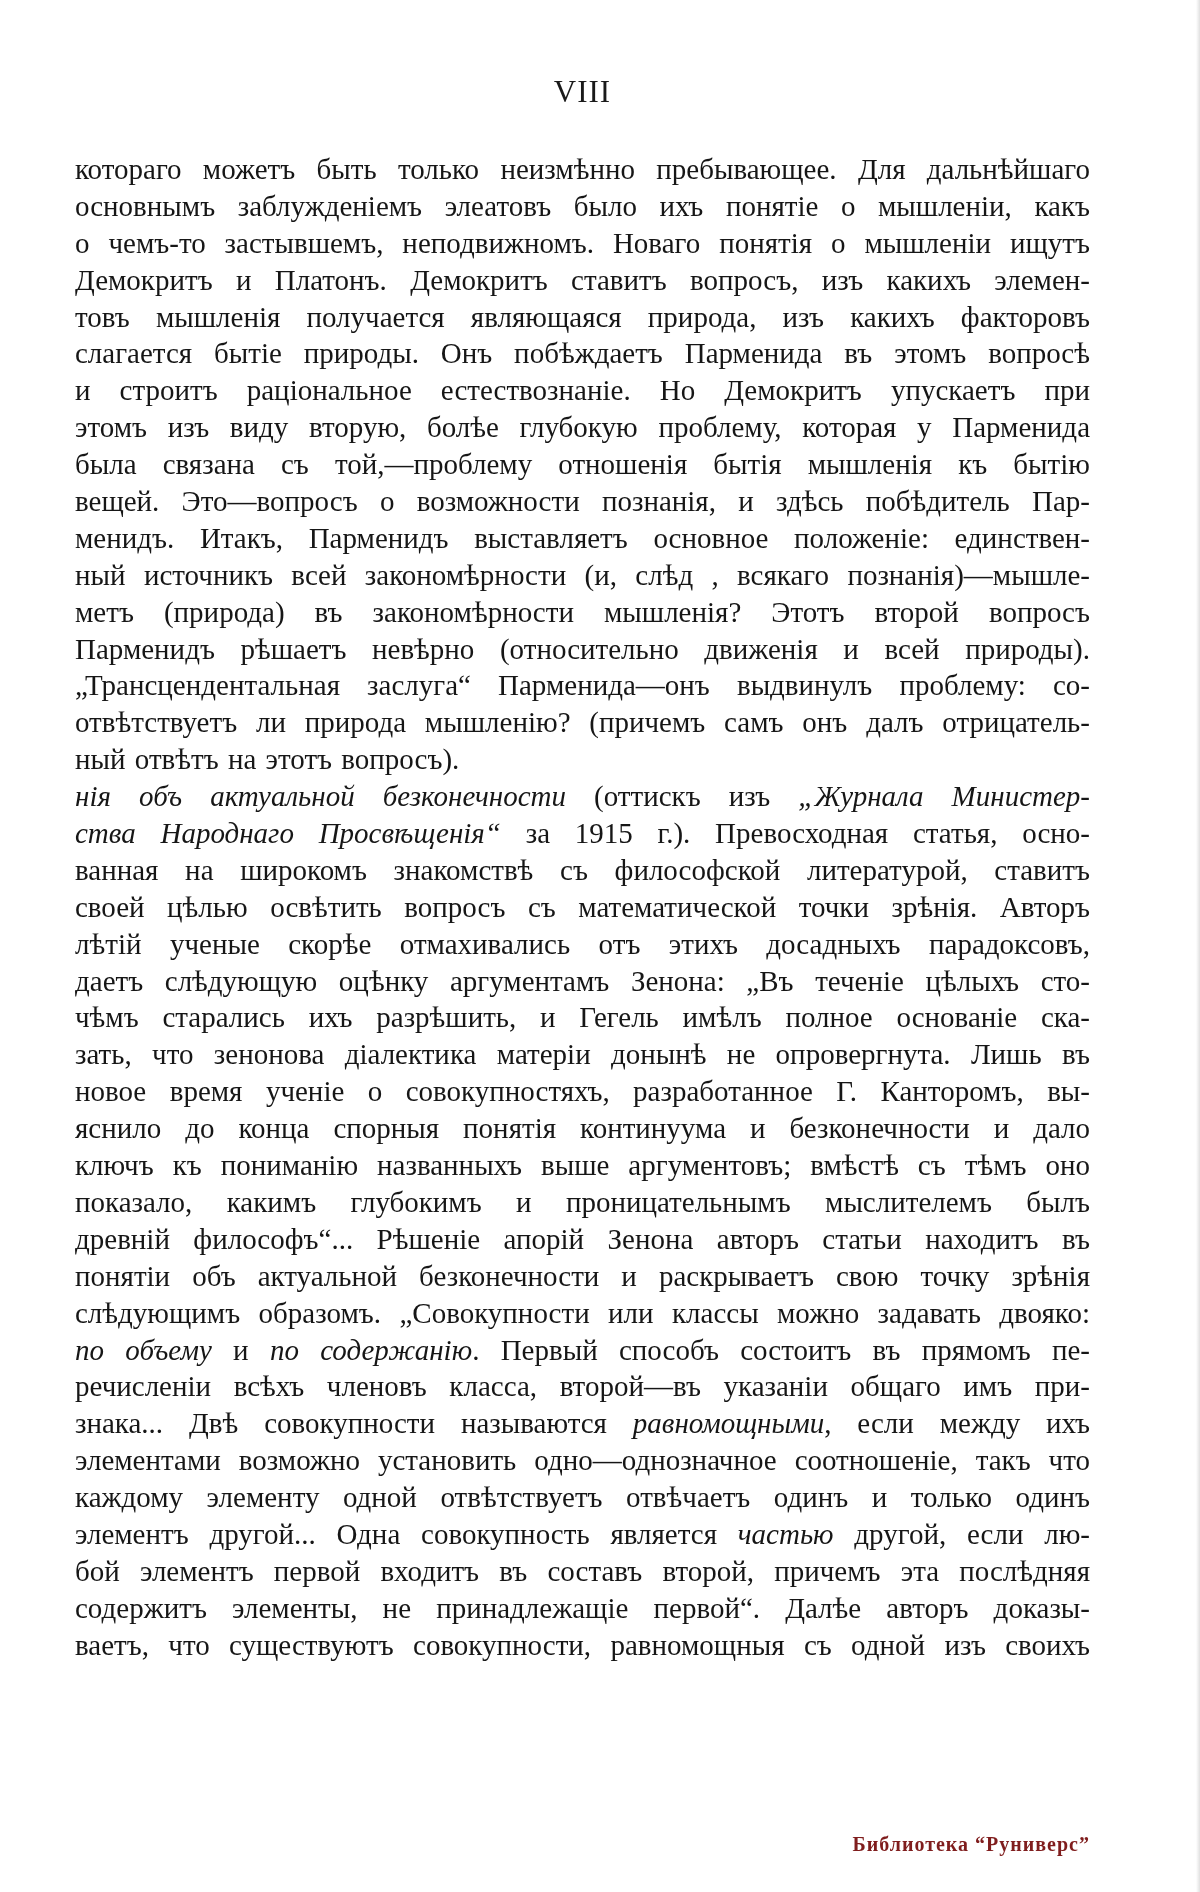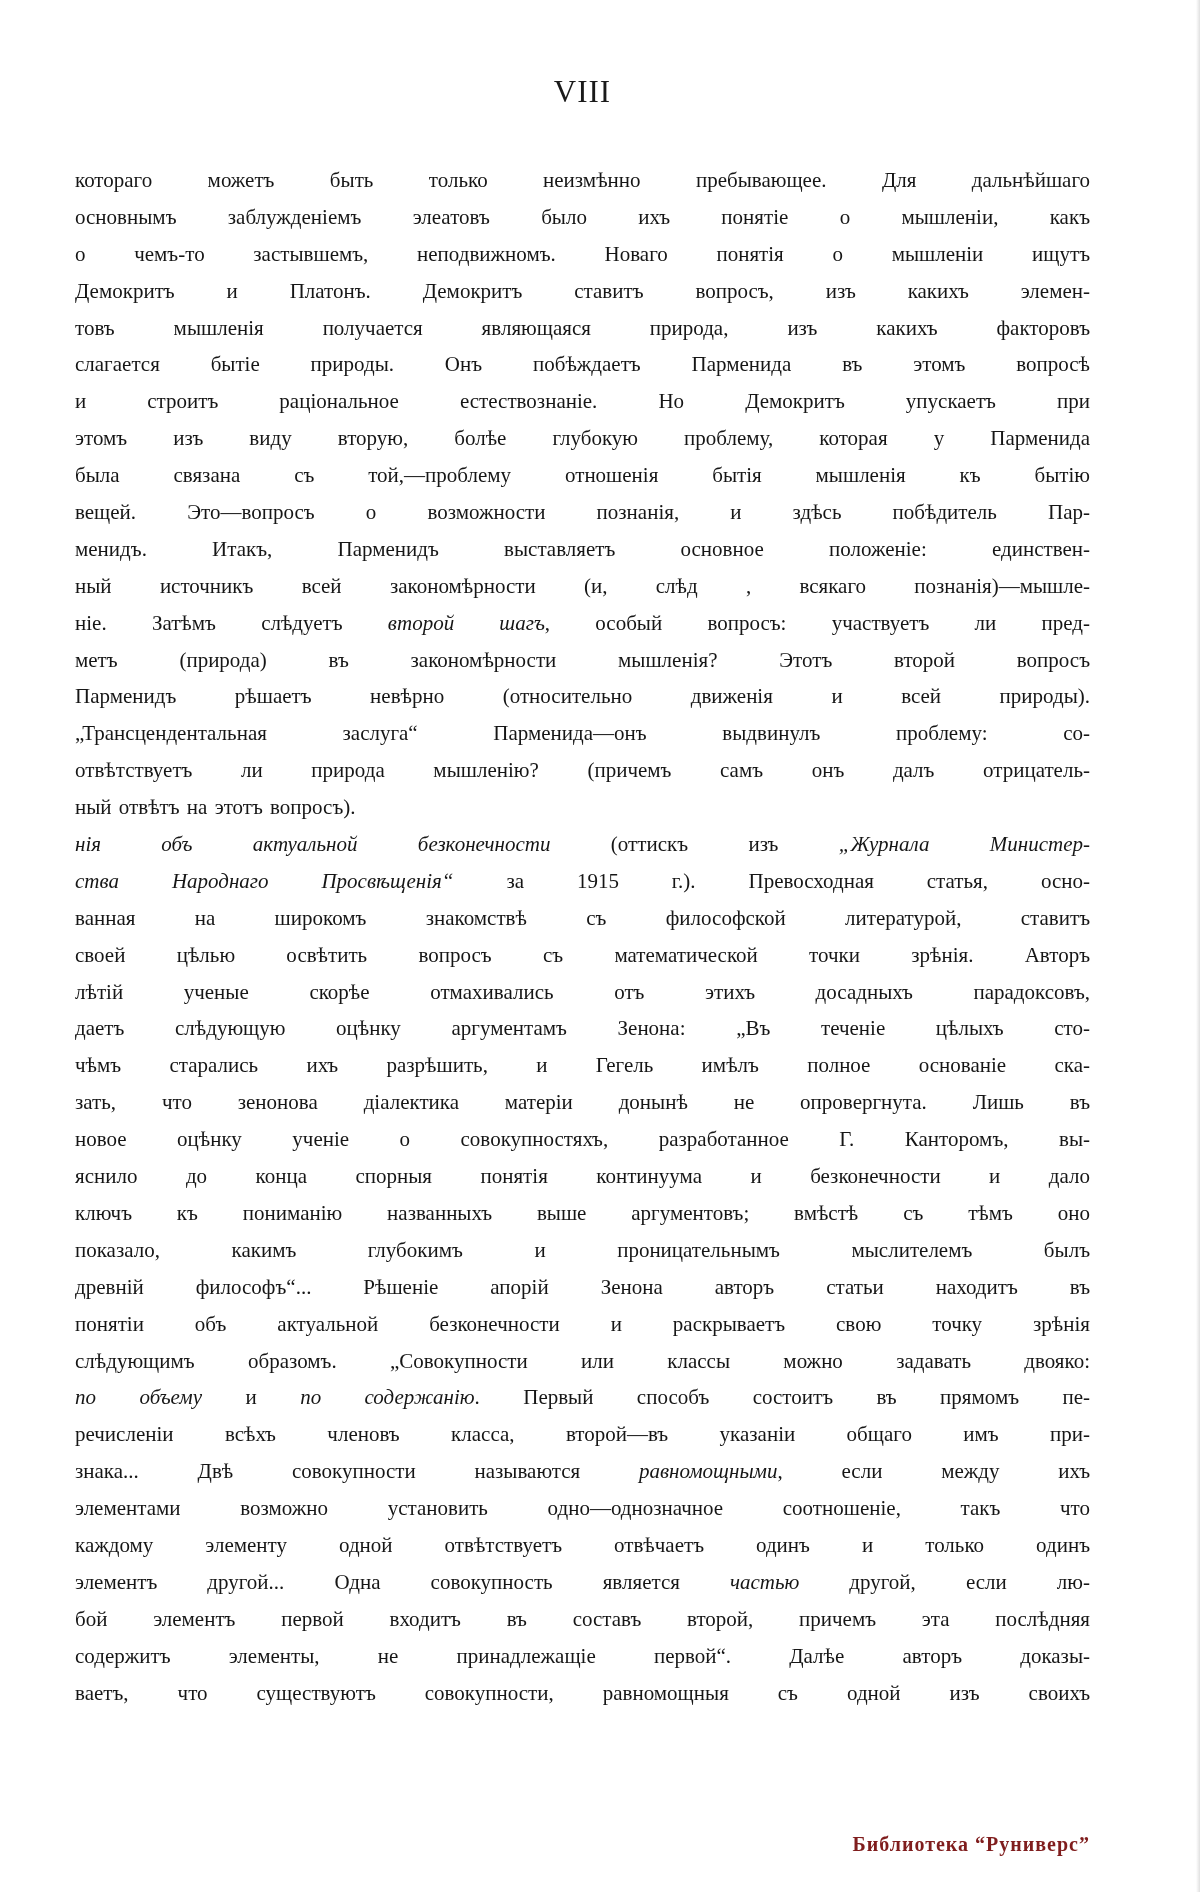--- a/index.html
+++ b/index.html
@@ -32,23 +32,23 @@
     left: 75px;
     width: 1015px;
     text-align: center;
     font-size: 31px;
     letter-spacing: 1px;
     color: #1a1a1a;
   }
   .text-block {
     position: absolute;
     left: 75px;
-    top: 162px;
+    top: 151px;
     width: 1015px;
-    font-size: 21px;
+    font-size: 29px;
     line-height: 36.9px;
     word-spacing: 2px;
   }
   .line {
     height: 36.9px;
     text-align: justify;
     text-align-last: justify;
     -moz-text-align-last: justify;
     white-space: normal;
   }
@@ -82,35 +82,34 @@
       <div class="line"><span>о чемъ-то застывшемъ, неподвижномъ. Новаго понятія о мышленіи ищутъ</span></div>
       <div class="line"><span>Демокритъ и Платонъ. Демокритъ ставитъ вопросъ, изъ какихъ элемен-</span></div>
       <div class="line"><span>товъ мышленія получается являющаяся природа, изъ какихъ факторовъ</span></div>
       <div class="line"><span>слагается бытіе природы. Онъ побѣждаетъ Парменида въ этомъ вопросѣ</span></div>
       <div class="line"><span>и строитъ раціональное естествознаніе. Но Демокритъ упускаетъ при</span></div>
       <div class="line"><span>этомъ изъ виду вторую, болѣе глубокую проблему, которая у Парменида</span></div>
       <div class="line"><span>была связана съ той,—проблему отношенія бытія мышленія къ бытію</span></div>
       <div class="line"><span>вещей. Это—вопросъ о возможности познанія, и здѣсь побѣдитель Пар-</span></div>
       <div class="line"><span>менидъ. Итакъ, Парменидъ выставляетъ основное положеніе: единствен-</span></div>
       <div class="line"><span>ный источникъ всей закономѣрности (и, слѣд , всякаго познанія)—мышле-</span></div>
-      <div class="line"><span>ніе. Затѣмъ слѣдуетъ </span><span class="i">второй шагъ</span><span>, особый вопросъ: участвуетъ ли пред-</span></div>
       <div class="line"><span>метъ (природа) въ закономѣрности мышленія? Этотъ второй вопросъ</span></div>
       <div class="line"><span>Парменидъ рѣшаетъ невѣрно (относительно движенія и всей природы).</span></div>
       <div class="line"><span>„Трансцендентальная заслуга“ Парменида—онъ выдвинулъ проблему: со-</span></div>
       <div class="line"><span>отвѣтствуетъ ли природа мышленію? (причемъ самъ онъ далъ отрицатель-</span></div>
       <div class="line left"><span>ный отвѣтъ на этотъ вопросъ).</span></div>
       <div class="line"><span class="i">нія объ актуальной безконечности</span><span> (оттискъ изъ </span><span class="i">„Журнала Министер-</span></div>
       <div class="line"><span class="i">ства Народнаго Просвѣщенія“</span><span> за 1915 г.). Превосходная статья, осно-</span></div>
       <div class="line"><span>ванная на широкомъ знакомствѣ съ философской литературой, ставитъ</span></div>
       <div class="line"><span>своей цѣлью освѣтить вопросъ съ математической точки зрѣнія. Авторъ</span></div>
       <div class="line"><span>лѣтій ученые скорѣе отмахивались отъ этихъ досадныхъ парадоксовъ,</span></div>
       <div class="line"><span>даетъ слѣдующую оцѣнку аргументамъ Зенона: „Въ теченіе цѣлыхъ сто-</span></div>
       <div class="line"><span>чѣмъ старались ихъ разрѣшить, и Гегель имѣлъ полное основаніе ска-</span></div>
       <div class="line"><span>зать, что зенонова діалектика матеріи донынѣ не опровергнута. Лишь въ</span></div>
-      <div class="line"><span>новое оцѣнку ученіе о совокупностяхъ, разработанное Г. Канторомъ, вы-</span></div>
+      <div class="line"><span>новое время ученіе о совокупностяхъ, разработанное Г. Канторомъ, вы-</span></div>
       <div class="line"><span>яснило до конца спорныя понятія континуума и безконечности и дало</span></div>
       <div class="line"><span>ключъ къ пониманію названныхъ выше аргументовъ; вмѣстѣ съ тѣмъ оно</span></div>
       <div class="line"><span>показало, какимъ глубокимъ и проницательнымъ мыслителемъ былъ</span></div>
       <div class="line"><span>древній философъ“... Рѣшеніе апорій Зенона авторъ статьи находитъ въ</span></div>
       <div class="line"><span>понятіи объ актуальной безконечности и раскрываетъ свою точку зрѣнія</span></div>
       <div class="line"><span>слѣдующимъ образомъ. „Совокупности или классы можно задавать двояко:</span></div>
       <div class="line"><span class="i">по объему</span><span> и </span><span class="i">по содержанію</span><span>. Первый способъ состоитъ въ прямомъ пе-</span></div>
       <div class="line"><span>речисленіи всѣхъ членовъ класса, второй—въ указаніи общаго имъ при-</span></div>
       <div class="line"><span>знака... Двѣ совокупности называются </span><span class="i">равномощными</span><span>, если между ихъ</span></div>
       <div class="line"><span>элементами возможно установить одно—однозначное соотношеніе, такъ что</span></div>

